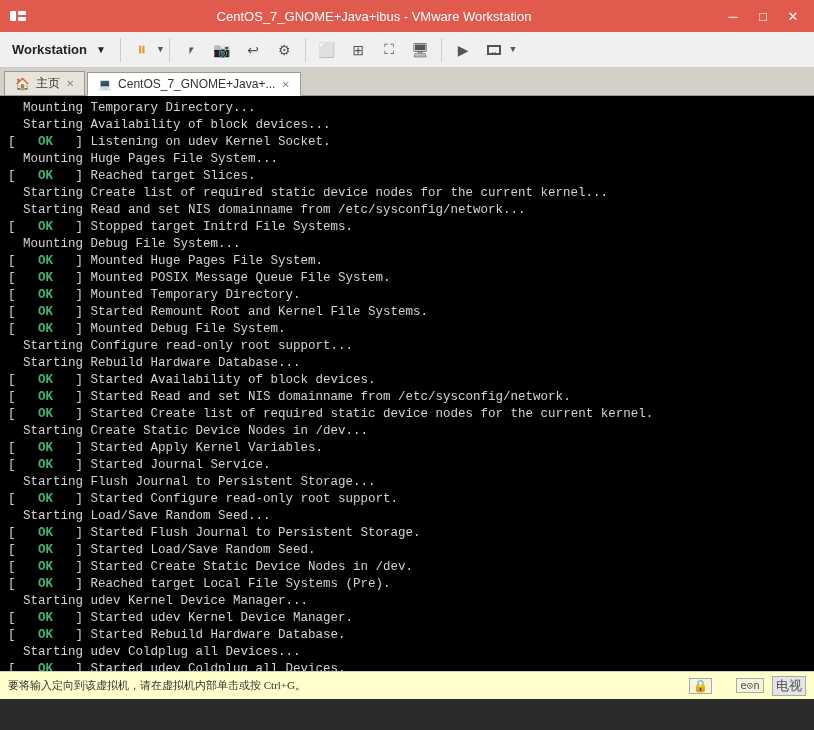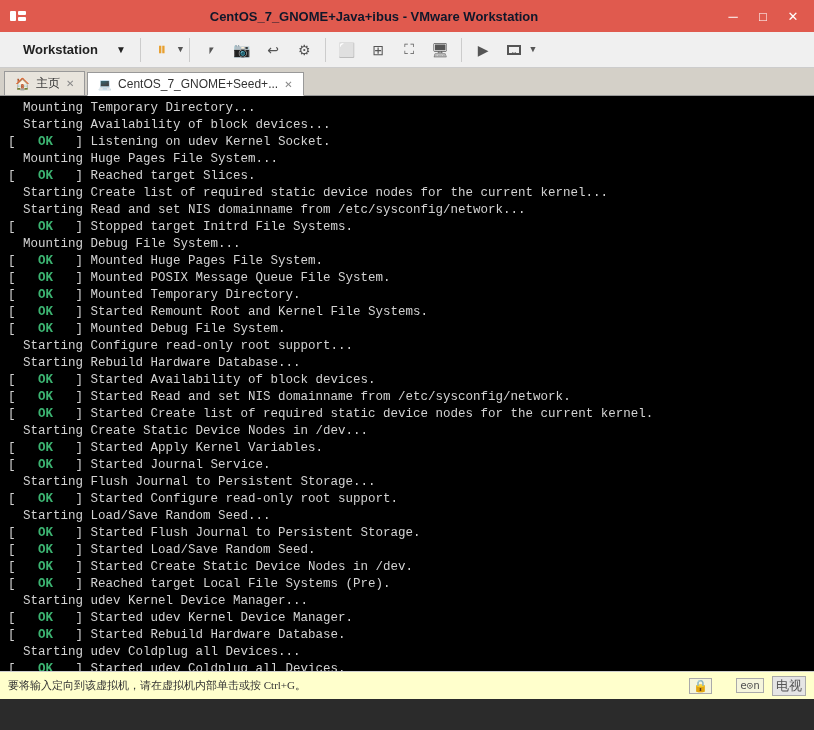--- a/index.html
+++ b/index.html
@@ -26,24 +26,23 @@
       align-items: center;
       gap: 6px;
     }
     #title-bar-icon {
       width: 20px;
       height: 20px;
     }
     #title-bar-center {
       flex: 1;
       text-align: center;
-      color: #0f172a;
+      color: #ffffff;
       font-family: 'Segoe UI', Arial, sans-serif;
       font-size: 13px;
-      font-weight: bold;
     }
     #title-bar-controls {
       display: flex;
       align-items: center;
       gap: 4px;
     }
     .title-btn {
       width: 26px;
       height: 20px;
       background: transparent;
@@ -63,28 +62,27 @@
       background: #f0f0f0;
       display: flex;
       align-items: center;
       padding: 0 4px;
       border-bottom: 1px solid #ccc;
       gap: 2px;
     }
     #workstation-menu {
       display: flex;
       align-items: center;
-      gap: 18px;
+      gap: 9px;
       padding: 4px 8px;
       cursor: pointer;
       font-family: 'Segoe UI', Arial, sans-serif;
       font-size: 13px;
       font-weight: 600;
       color: #222;
-      margin-left: 11px;
     }
     .menu-sep {
       width: 1px;
       height: 24px;
       background: #ccc;
       margin: 0 4px;
     }
     .toolbar-btn {
       width: 30px;
       height: 28px;
@@ -238,21 +236,21 @@
 </div>
 
 <div id="tabs-bar">
   <div class="tab home">
     <span style="font-size:12px;">🏠</span>
     <span>主页</span>
     <span style="font-size:10px; color:#888; cursor:pointer;">✕</span>
   </div>
   <div class="tab active">
     <span style="font-size:11px;">💻</span>
-    <span>CentOS_7_GNOME+Seed+...</span>
+    <span>CentOS_7_GNOME+Java+...</span>
     <span style="font-size:10px; color:#888; cursor:pointer;">✕</span>
   </div>
 </div>
 
 <div id="console-area">
   <div id="console-output"><span>  Mounting Temporary Directory...</span>
 <span>  Starting Availability of block devices...</span>
 <span class="bracket">[ </span><span class="ok-text">  OK  </span><span class="bracket"> ]</span><span> Listening on udev Kernel Socket.</span>
 <span>  Mounting Huge Pages File System...</span>
 <span class="bracket">[ </span><span class="ok-text">  OK  </span><span class="bracket"> ]</span><span> Reached target Slices.</span>

